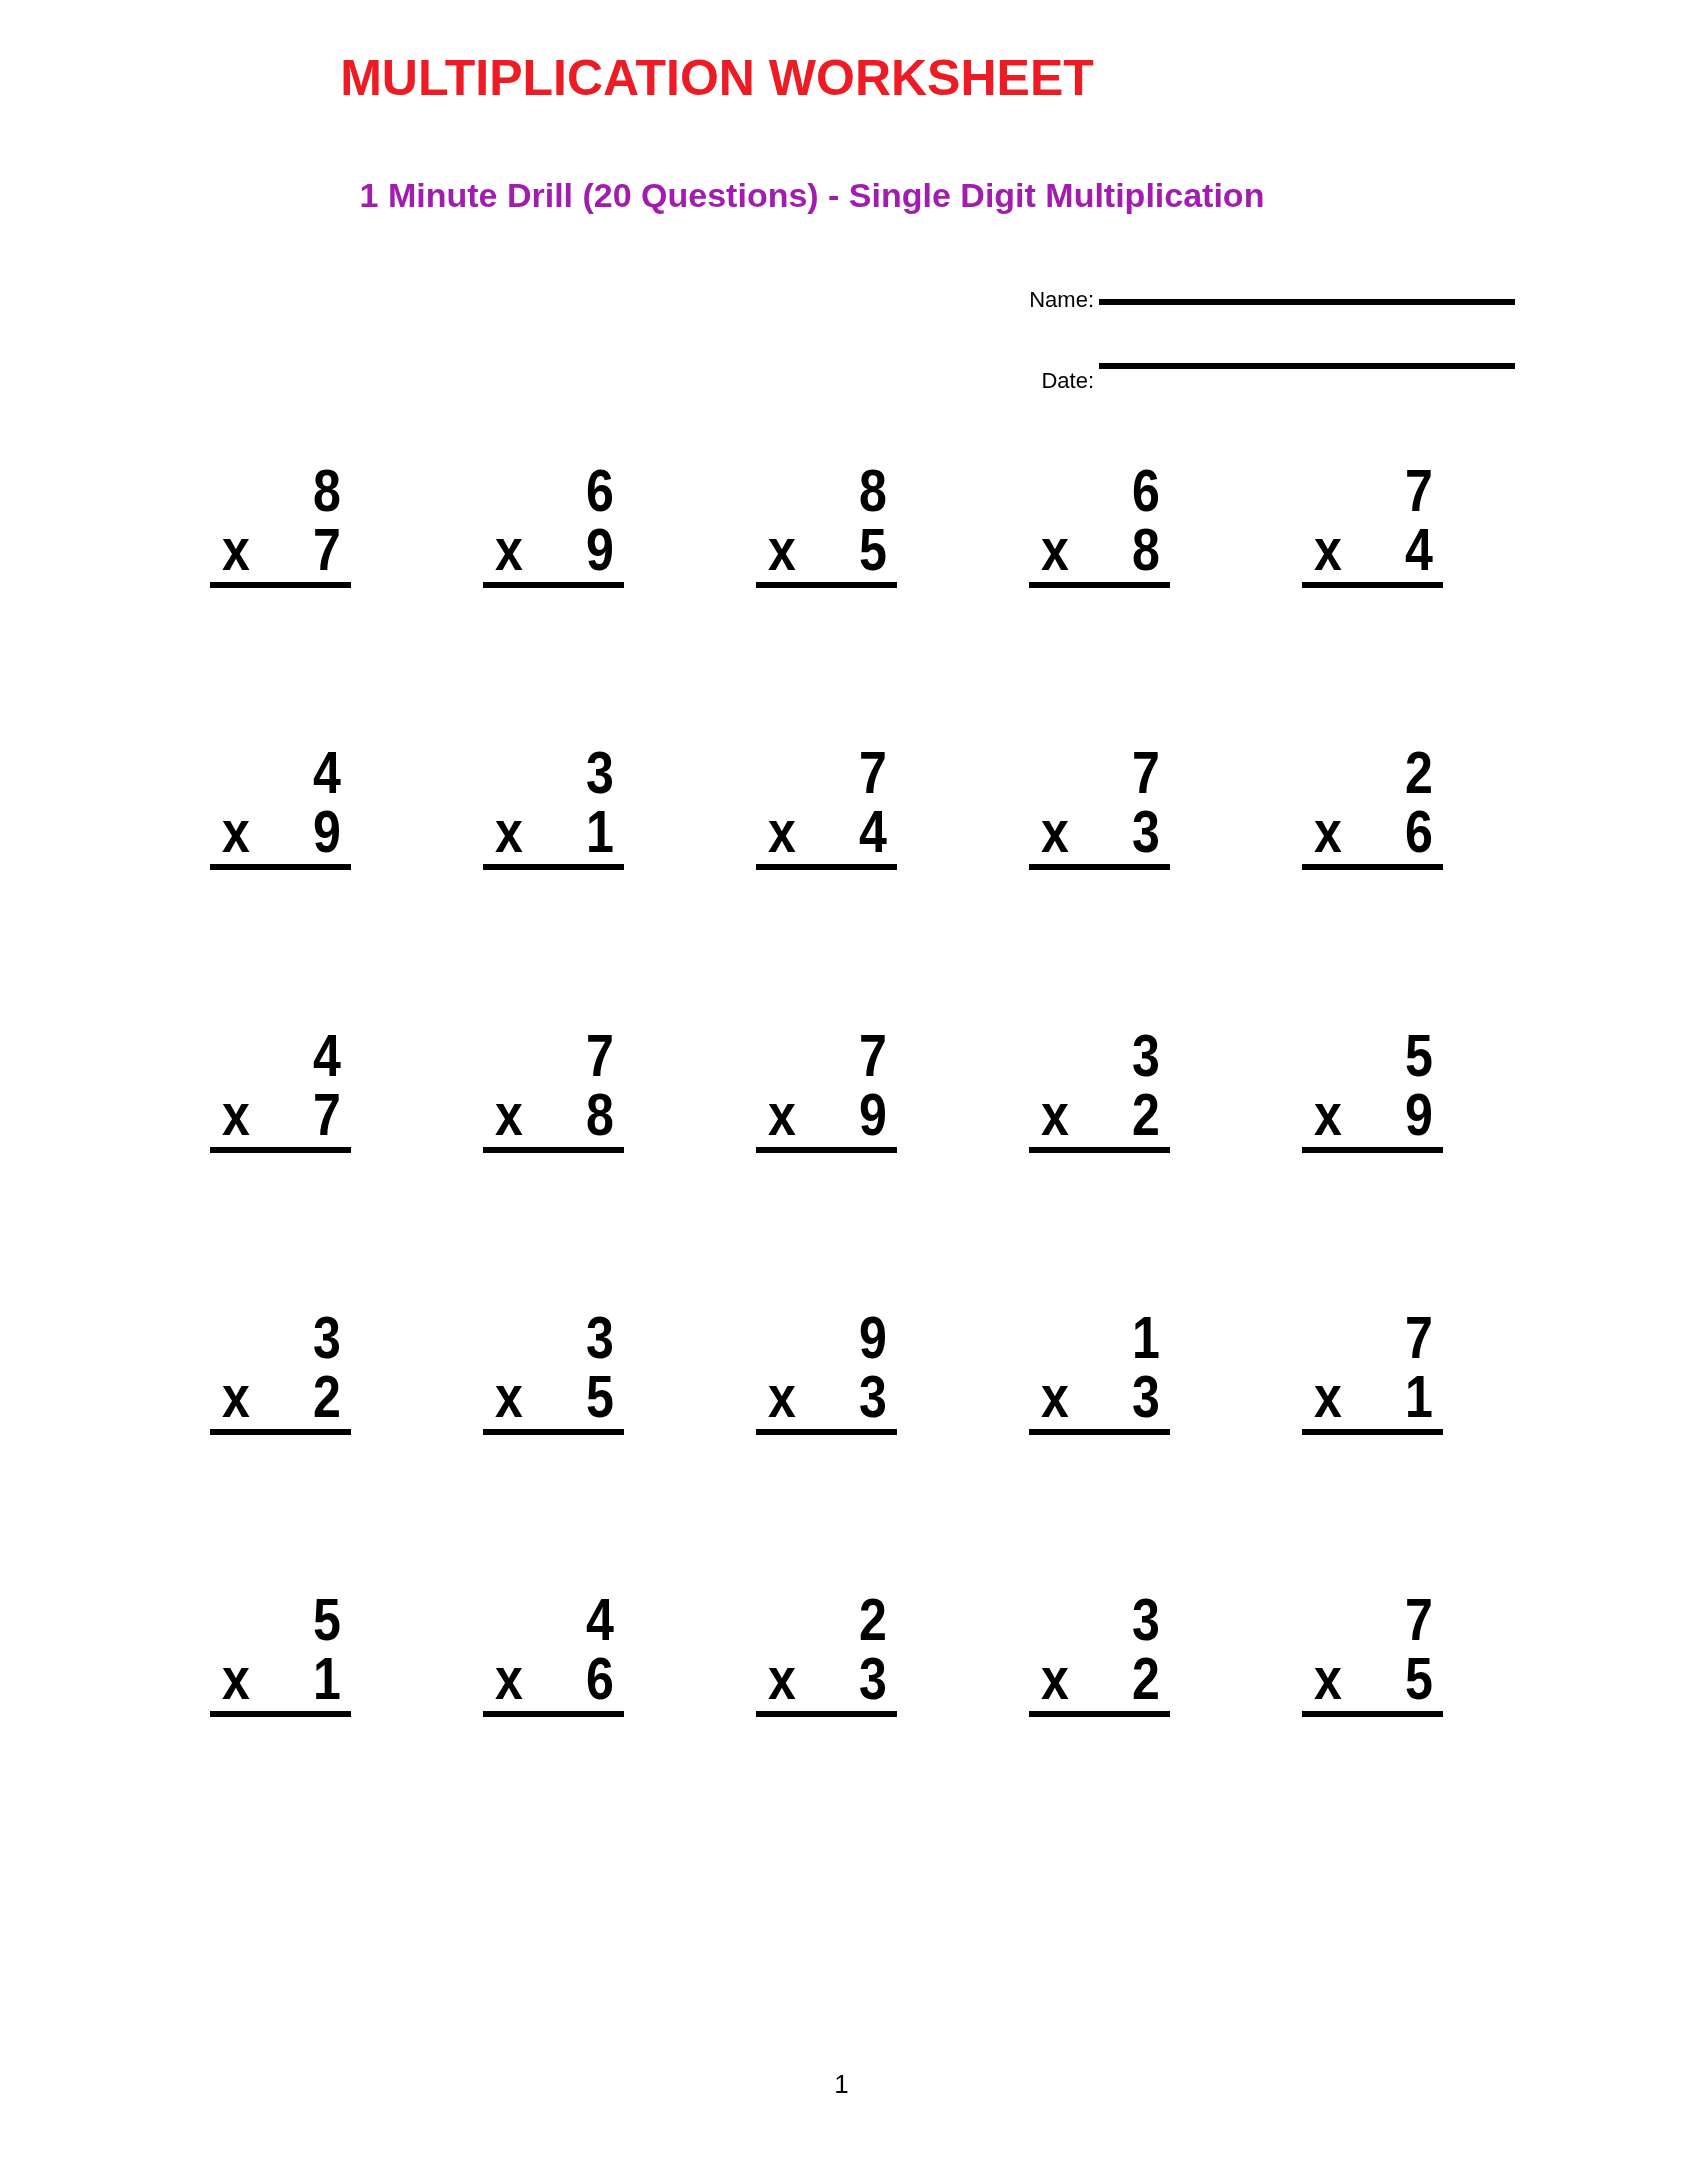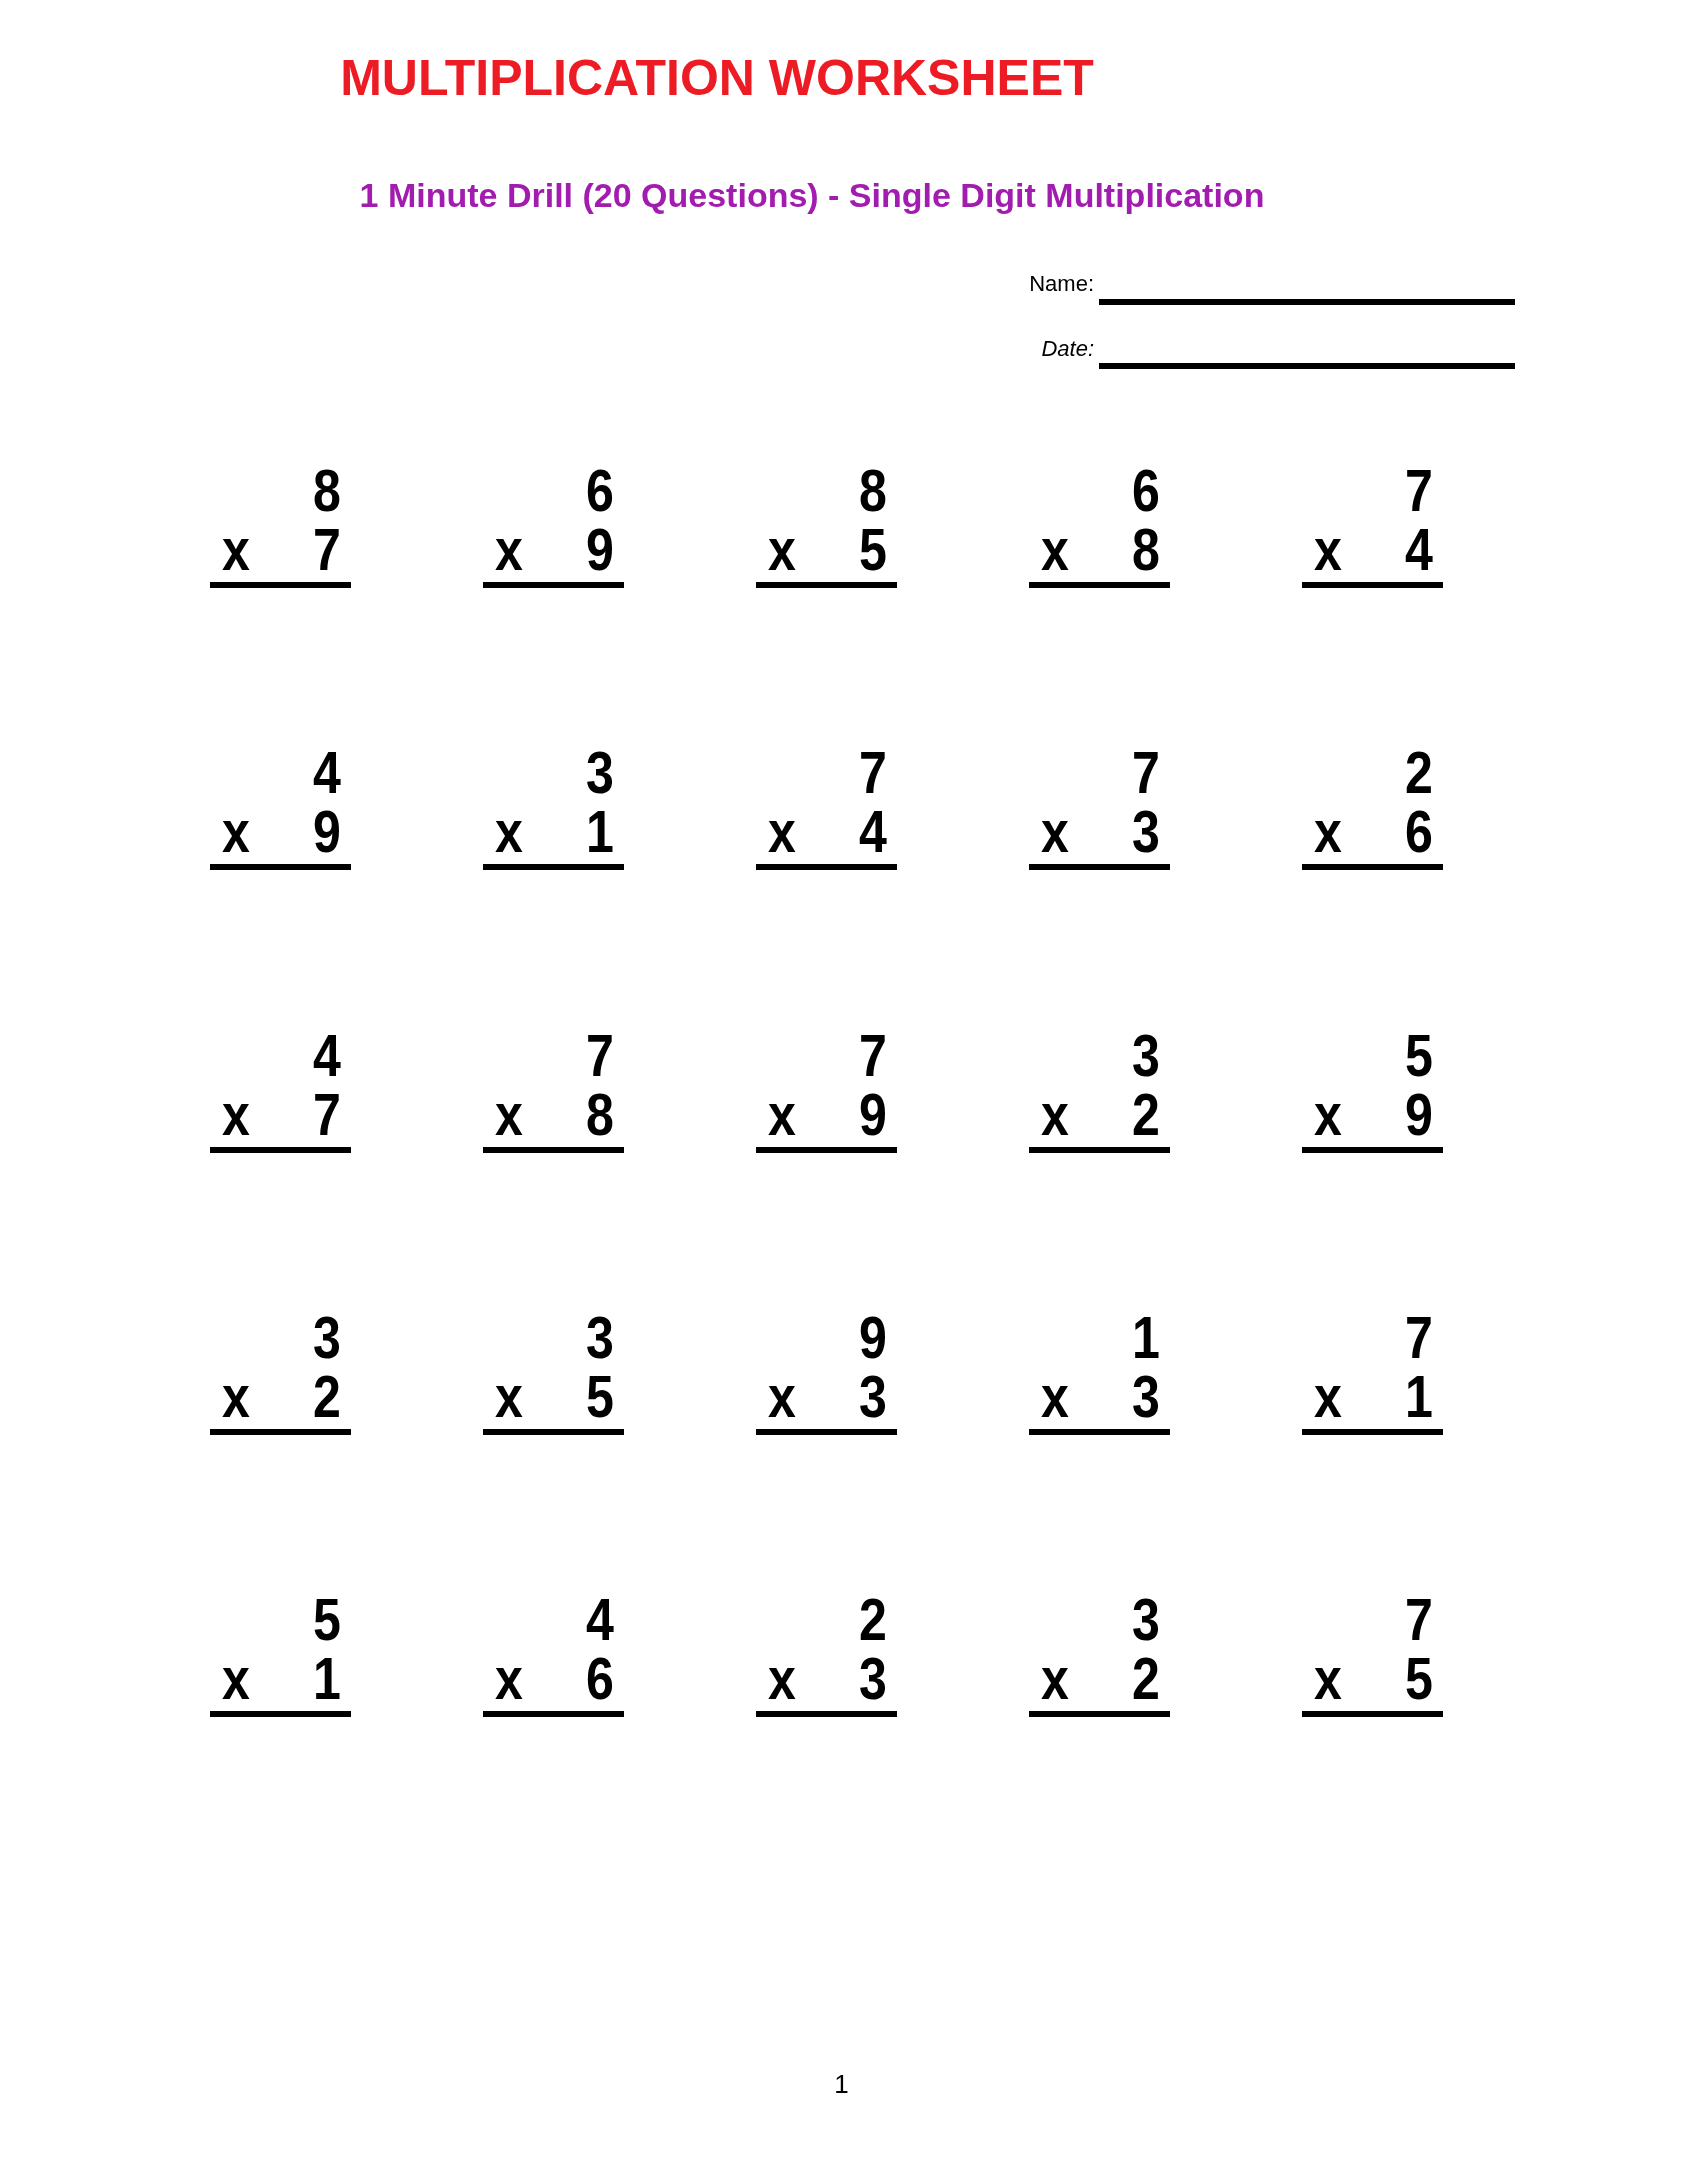--- a/index.html
+++ b/index.html
@@ -22,24 +22,24 @@
   .subtitle {
     position:absolute; top:174px; left:0; width:1624px;
     text-align:center;
     font-size:34px; font-weight:bold;
     line-height:42px;
     color:#a21caf;
   }
 
   .field-label {
     position:absolute;
-    font-size:22px; line-height:26px; color:#000;
+    font-size:22px; line-height:26px; color:#000;margin-top:16px;
   }
   .name-label { top:271px; right:589px; }
-  .date-label { top:336px; right:589px;font-style:italic; }
+  .date-label { top:352px; right:589px; }
   .field-line {
     position:absolute; left:1099px; width:416px; height:0;
     border-top:6px solid #000;
   }
   .name-line { top:299px; }
   .date-line { top:363px; }
 
   .prob-row {
     position:absolute; left:144px; width:1366px;
     display:grid; grid-template-columns:repeat(5,273px);

